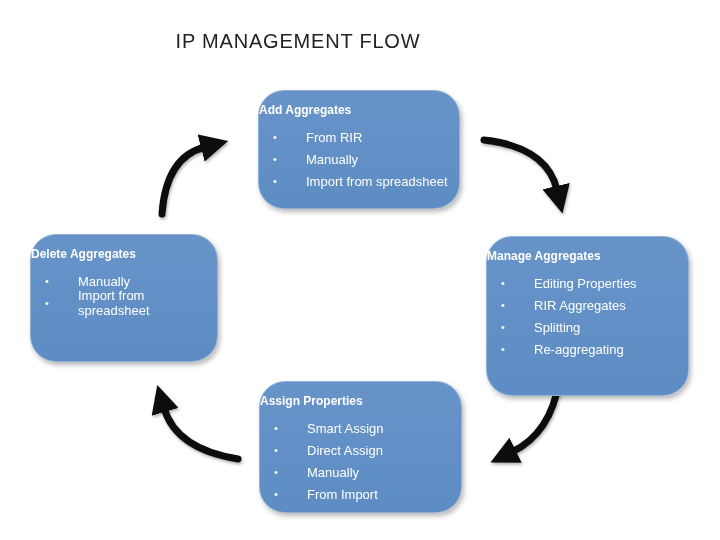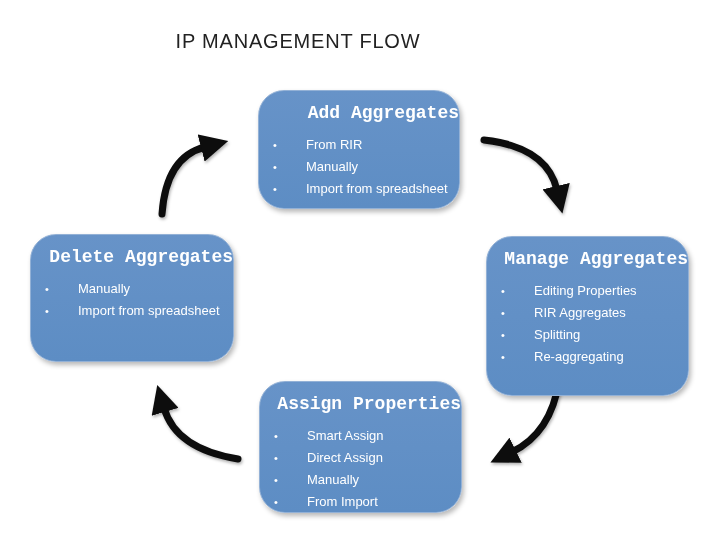--- a/index.html
+++ b/index.html
@@ -27,25 +27,24 @@
     background:#6190c6;
     background:linear-gradient(180deg,#6793c8 0%,#5d8dc4 100%);
     border:1px solid #93b1d6;
     border-radius:26px;
     box-shadow:2px 3px 5px rgba(0,0,0,0.28);
     color:#ffffff;
     box-sizing:border-box;
     padding-top:12px;
   }
   .node-title{
-    text-align:right;
-    font-size:18px;
+    text-align:left;
+    font-size:12px;
     font-weight:bold;
     line-height:1.2;
-    font-family:Liberation Mono, monospace;
   }
   .node ul{
     list-style:none;
     margin:9px 0 0 0;
     padding:0;
   }
   .node li{
     display:flex;
     align-items:center;
     height:22px;
@@ -55,21 +54,21 @@
   }
   .node .bullet{
     width:33px;
     font-size:11px;
     flex:0 0 33px;
   }
 
   #node-add   {left:258px; top:90px;  width:202px; height:119px;}
   #node-manage{left:486px; top:236px; width:203px; height:160px;}
   #node-assign{left:259px; top:381px; width:203px; height:132px;}
-  #node-delete{left:30px;  top:234px; width:204px; height:128px;}
+  #node-delete{left:30px;  top:234px; width:188px; height:128px;}
 
   .arrows-layer{
     position:absolute;inset:0;
     pointer-events:none;
   }
   .arrows-layer path.arrow{
     fill:none;
     stroke:#0d0d0d;
     stroke-width:7;
     stroke-linecap:round;

